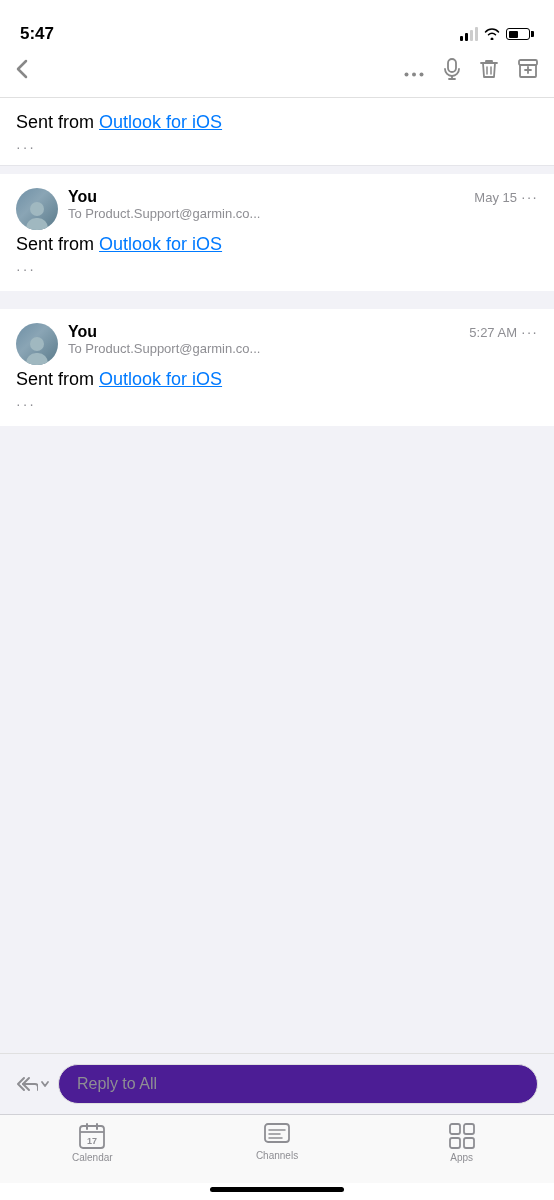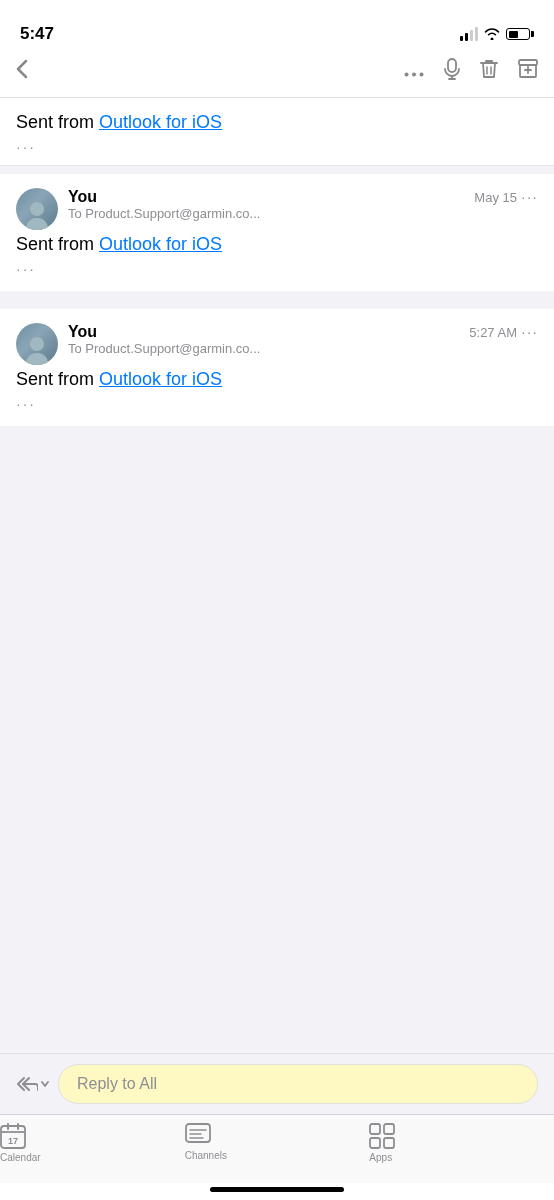--- a/index.html
+++ b/index.html
@@ -241,40 +241,40 @@
     .reply-arrow {
       font-size: 16px;
       color: #8e8e93;
       display: flex;
       align-items: center;
       gap: 2px;
       cursor: pointer;
     }
     .reply-input {
       flex: 1;
-      background: #fef9c3;
+      background: #4c1d95;
       border: 1px solid #e0e0e0;
       border-radius: 20px;
       padding: 10px 18px;
       font-size: 16px;
       color: #8e8e93;
     }
 
     
     .tab-bar {
       display: flex;
       background: #f9f9f9;
       border-top: 1px solid #d1d1d6;
       padding: 8px 0 20px 0;
     }
     .tab-item {
       flex: 1;
       display: flex;
       flex-direction: column;
-      align-items: flex-start;
+      align-items: center;
       gap: 3px;
       cursor: pointer;
     }
     .tab-label {
       font-size: 10px;
       color: #8e8e93;
     }
     .tab-item.active .tab-label {
       color: #007aff;
     }

